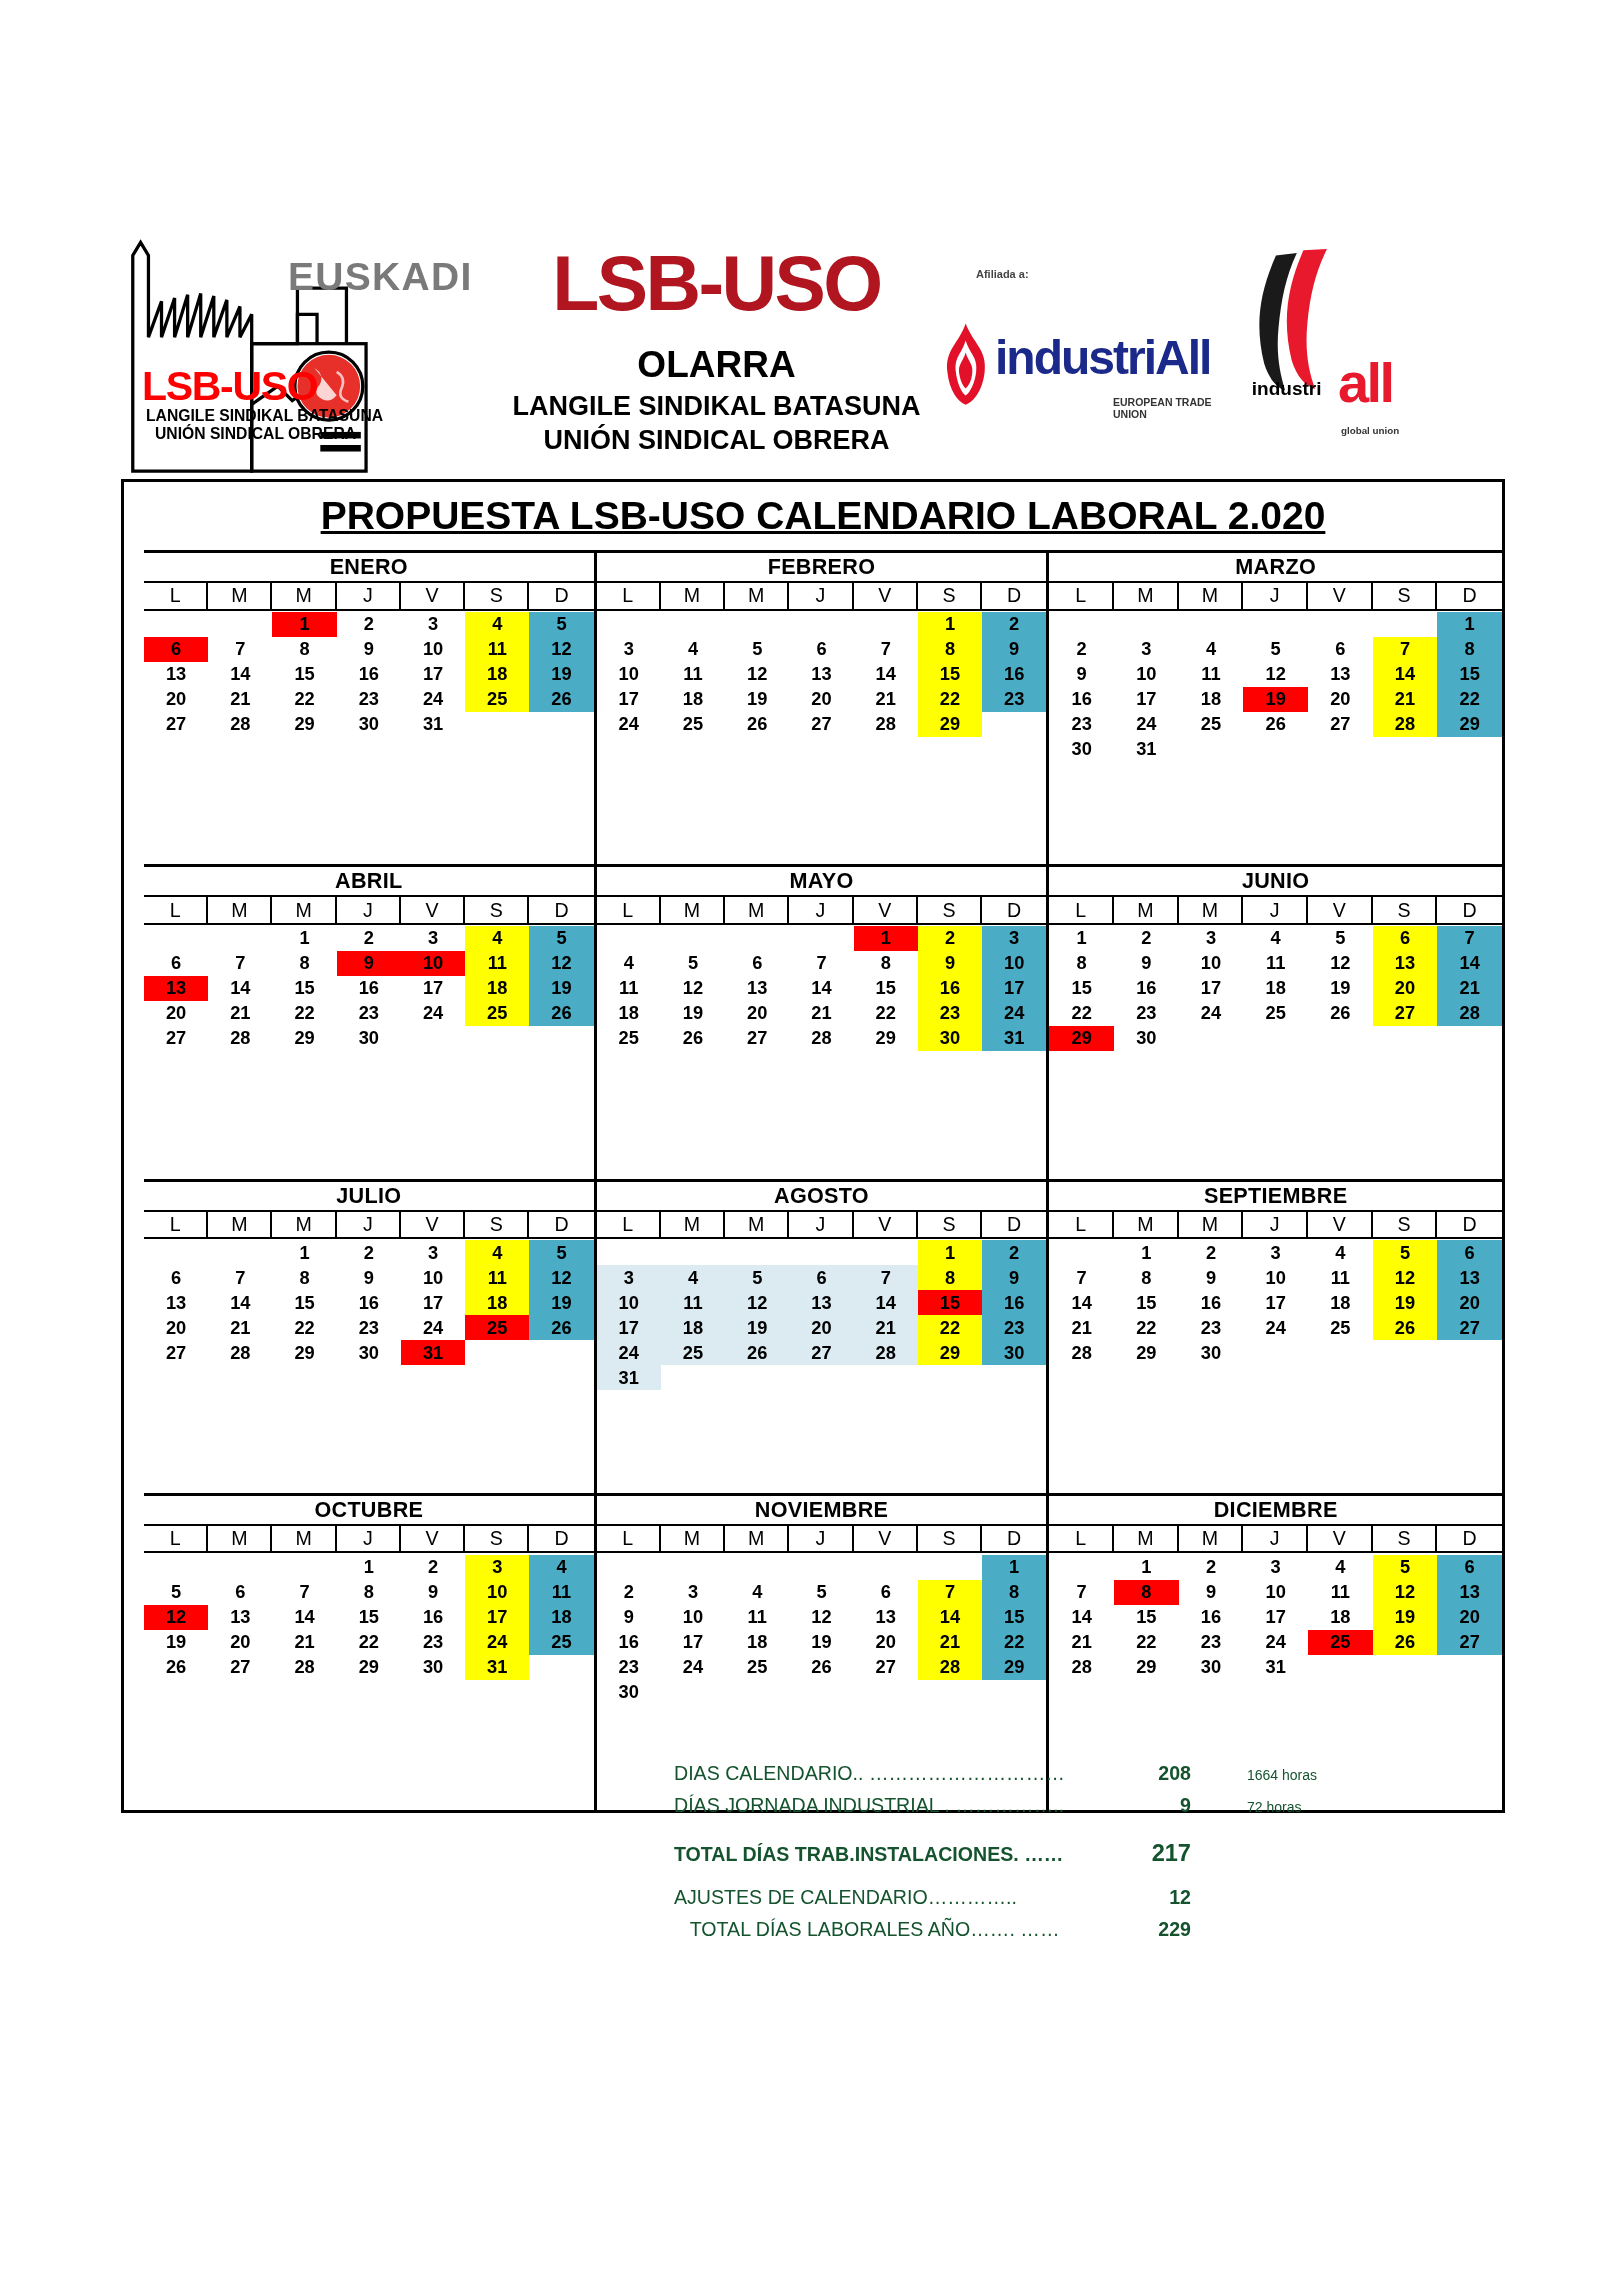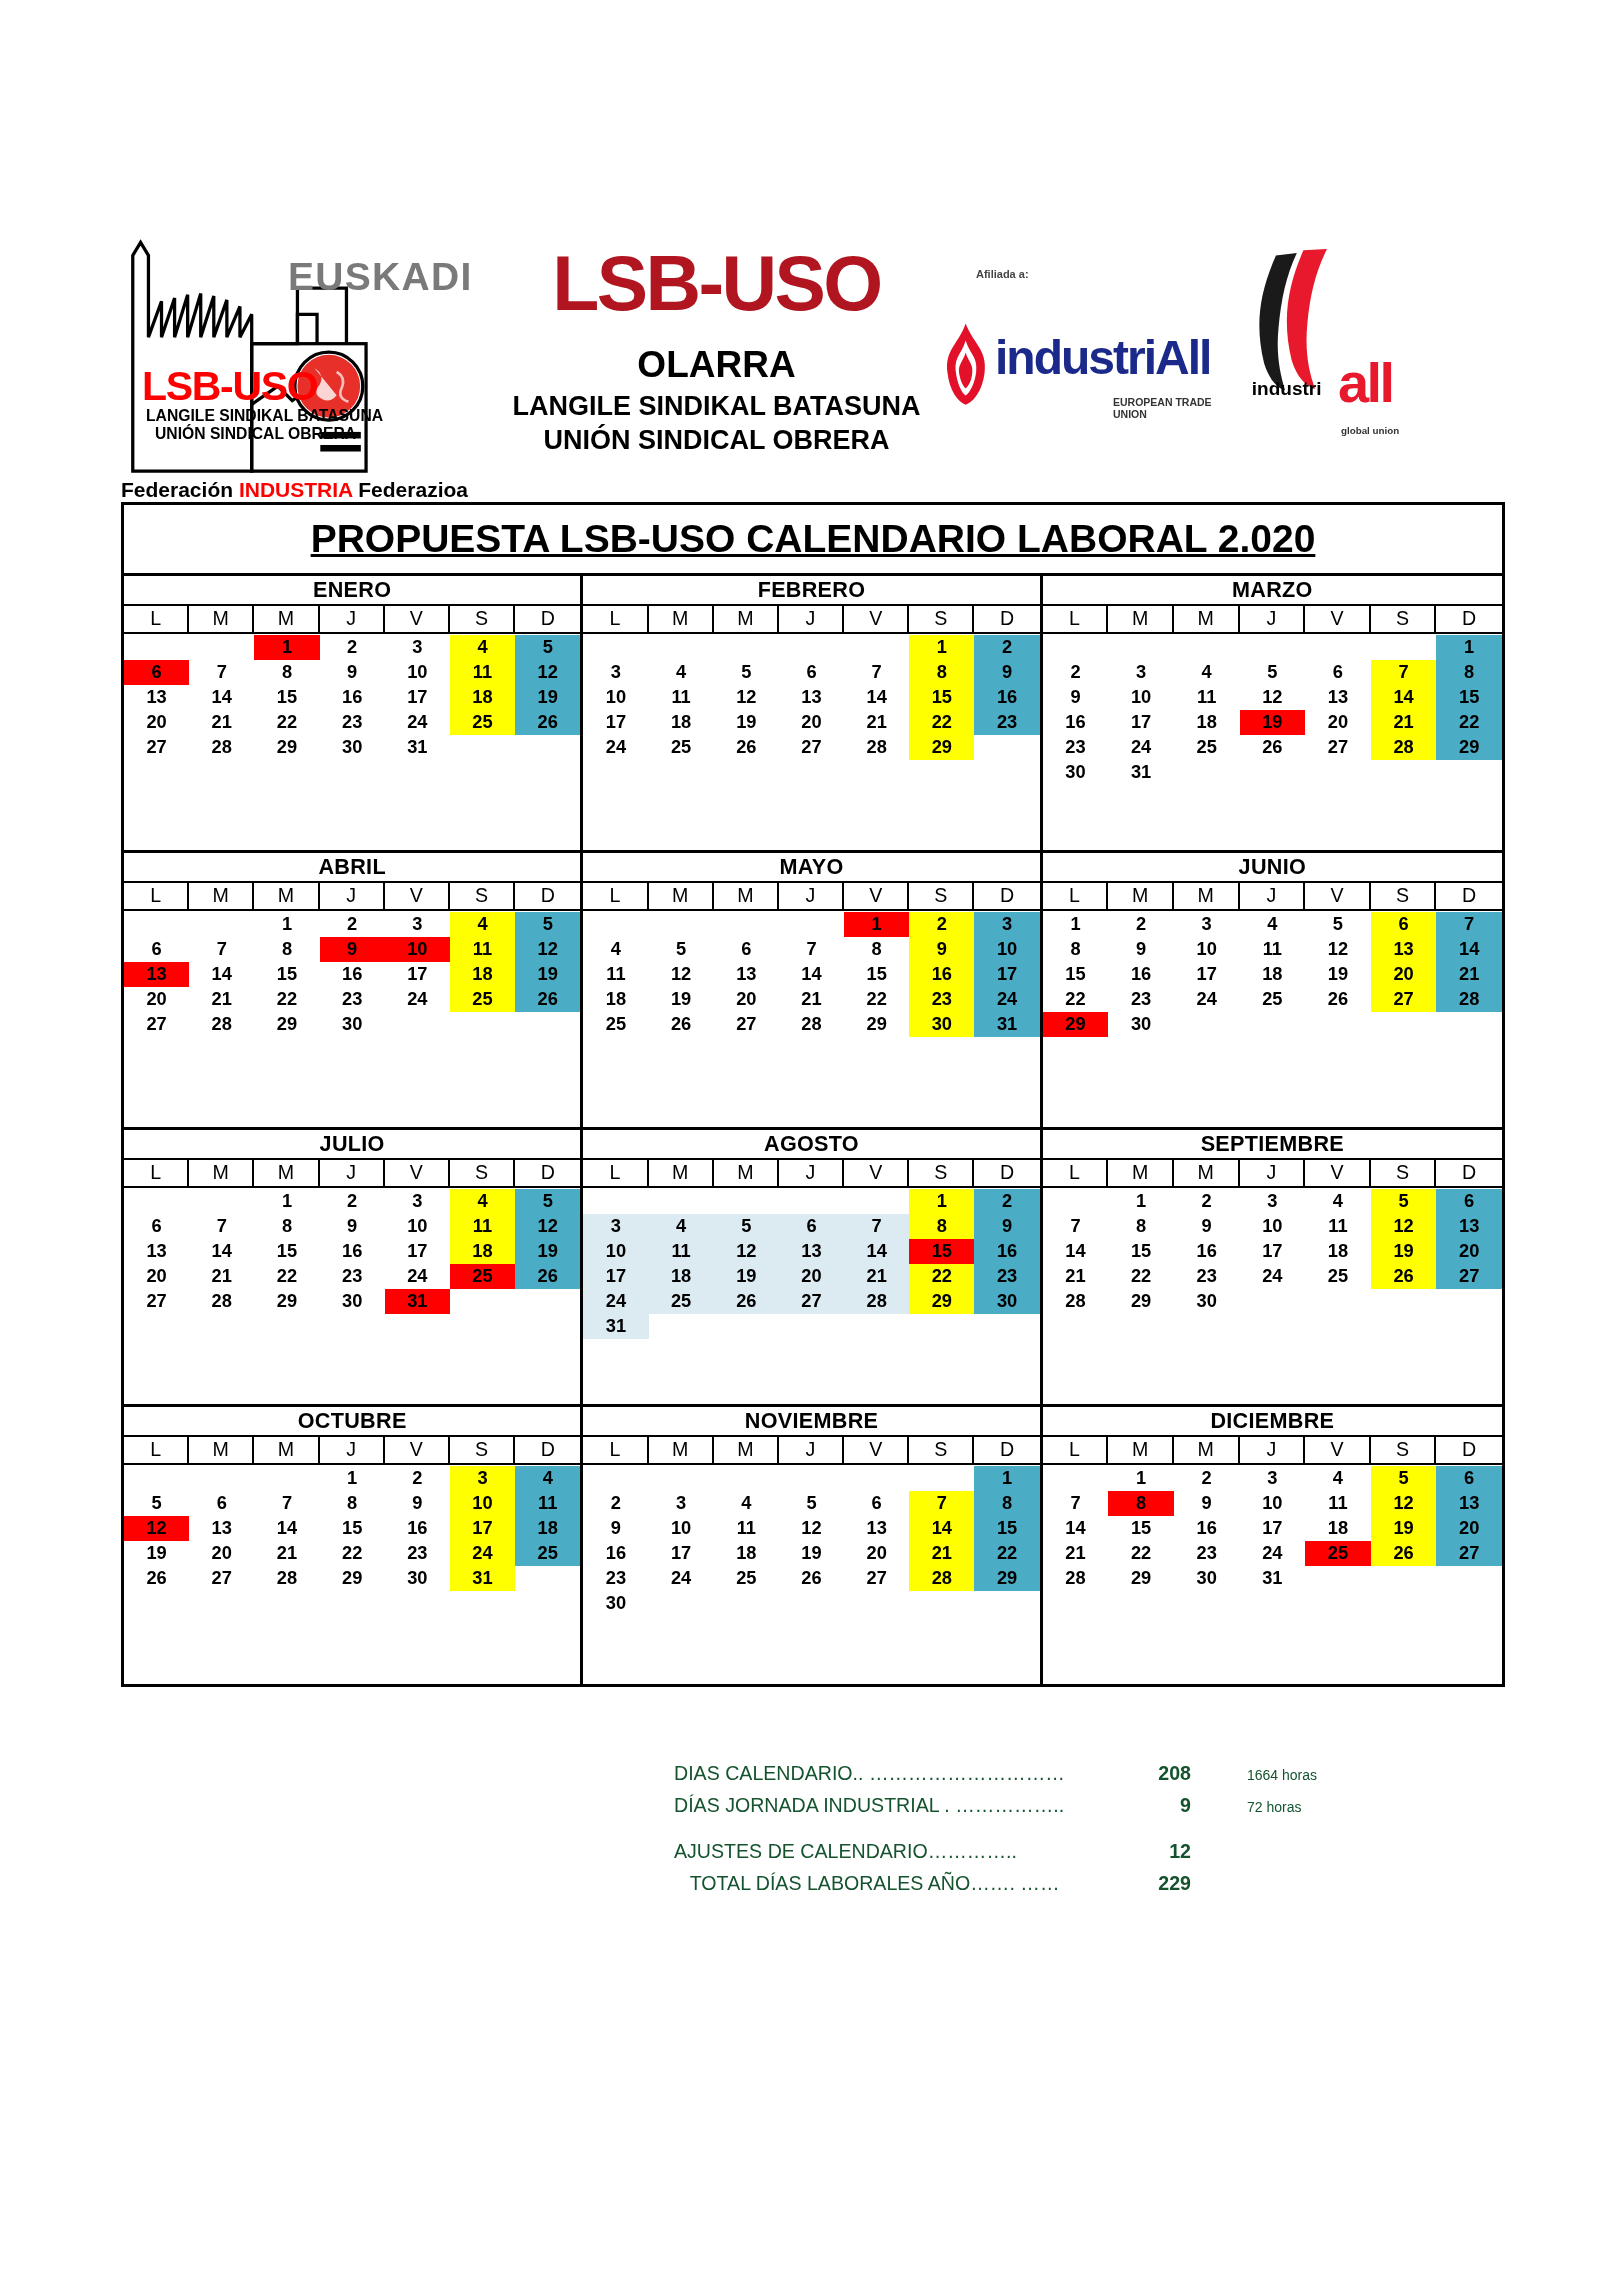--- a/index.html
+++ b/index.html
@@ -108,24 +108,25 @@
     letter-spacing:-2.6px;
   }
   .iag-sub {
     position:absolute; left: 101px; top: 196px;
     font-size: 9.8px; color:#333; font-weight:bold;
   }
 
   
   .cal-frame {
     position: absolute;
-    left: 121px; top: 502px;
-    width: 1384px; height: 1185px;
+    left: 121px; top: 479px;
+    width: 1384px; height: 1334px;
     border: 3.3px solid #000;
     background: #fff;
+    padding-left: 20px;
   }
   .title-band {
     height: 71px;
     border-bottom: 3.3px solid #000;
     display:flex; align-items:center; justify-content:center;
   }
   .title-band .t {
     font-size: 39px; font-weight: bold; color:#000;
     text-decoration: underline;
     letter-spacing: 0px;
@@ -878,20 +879,24 @@
       <div class="sum-row">
         <div class="sum-label">DIAS CALENDARIO..  …………………………</div>
         <div class="sum-val">208</div>
         <div class="sum-extra">1664 horas</div>
       </div>
       <div class="sum-row gap">
         <div class="sum-label">DÍAS JORNADA INDUSTRIAL  . ……………..</div>
         <div class="sum-val">9</div>
         <div class="sum-extra">72 horas</div>
       </div>
+      <div class="sum-row gap">
+        <div class="sum-label bold">TOTAL DÍAS TRAB.INSTALACIONES. ……</div>
+        <div class="sum-val big">217</div>
+      </div>
       <div class="sum-row">
         <div class="sum-label">AJUSTES DE CALENDARIO…………..</div>
         <div class="sum-val">12</div>
       </div>
       <div class="sum-row">
         <div class="sum-label indent">TOTAL DÍAS LABORALES AÑO……. ……</div>
         <div class="sum-val">229</div>
       </div>
     </div>
 </div>

